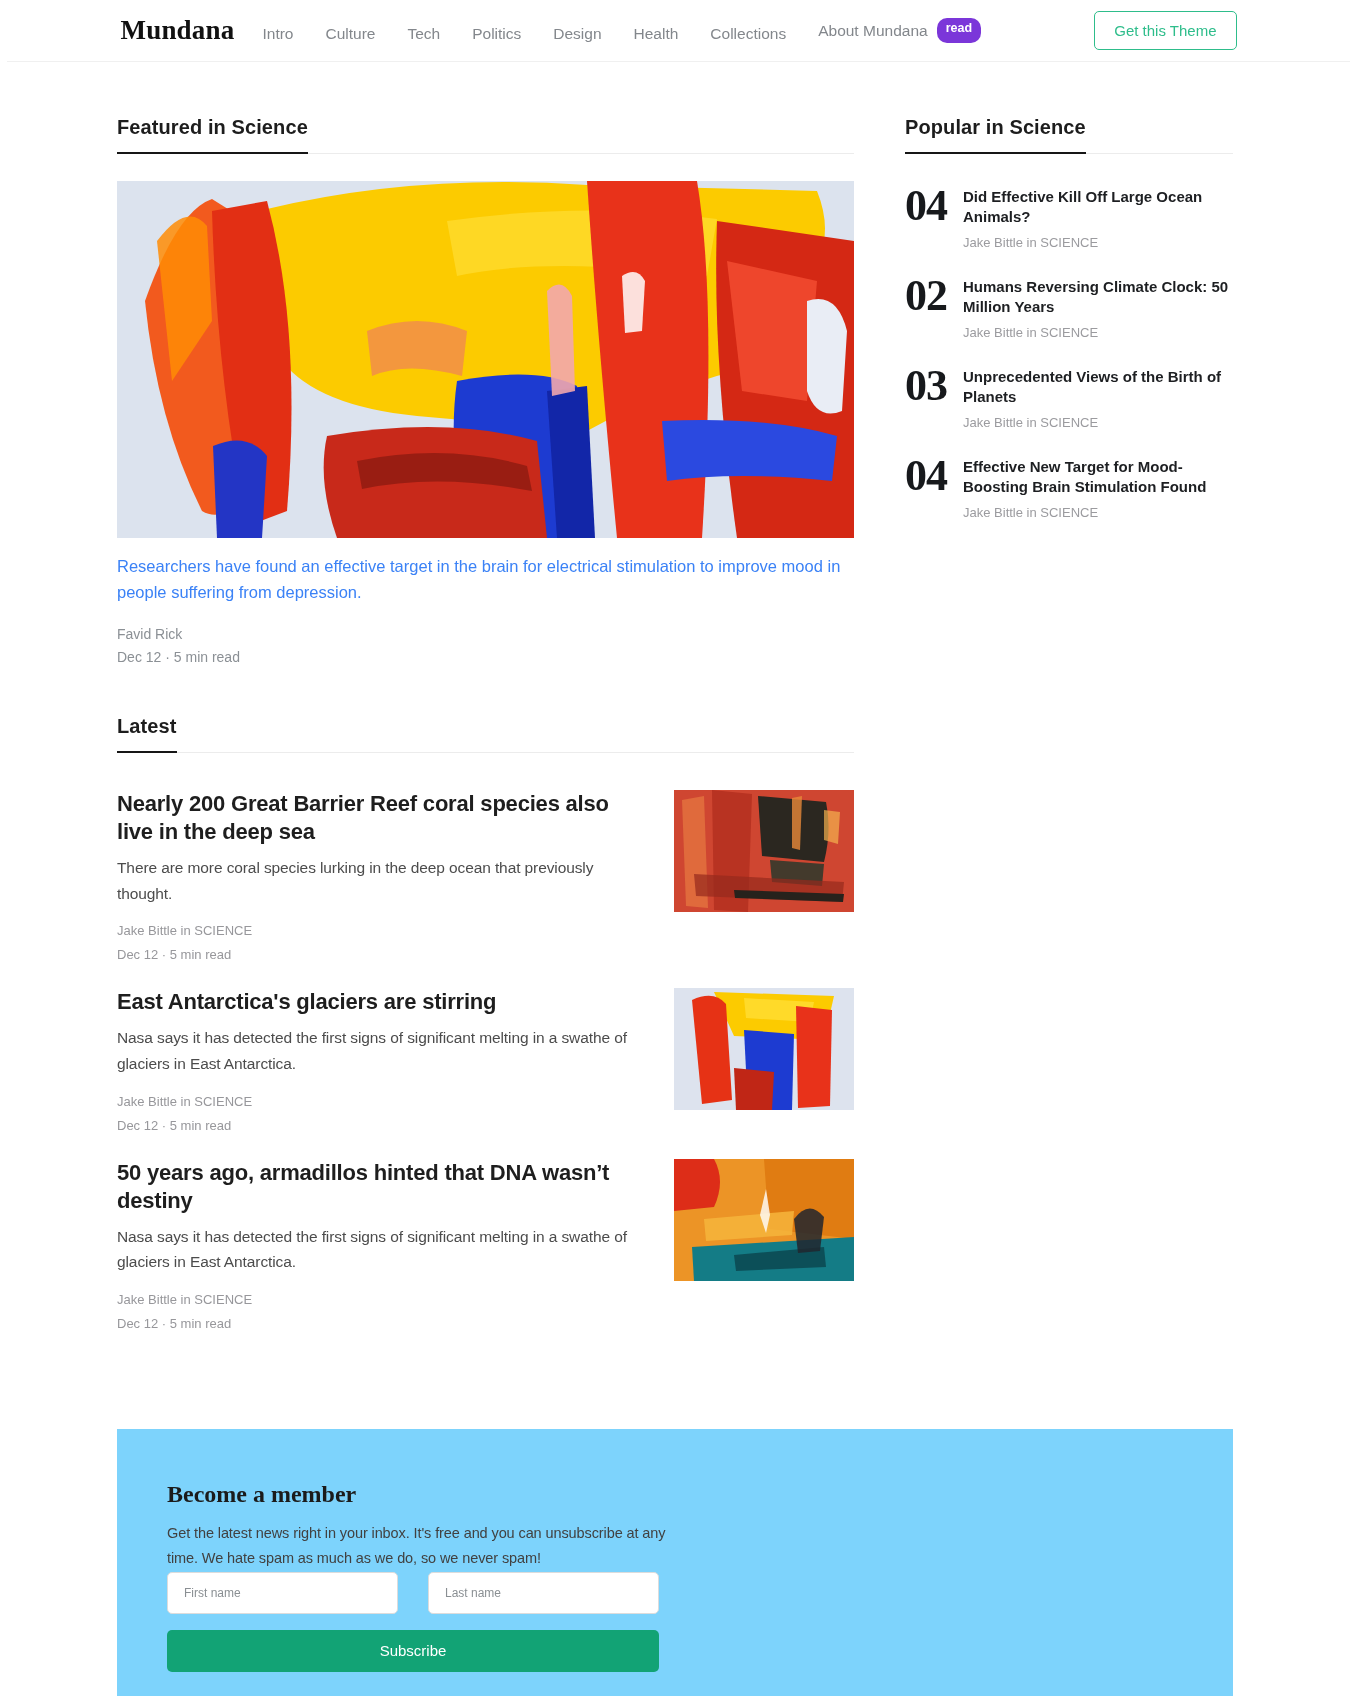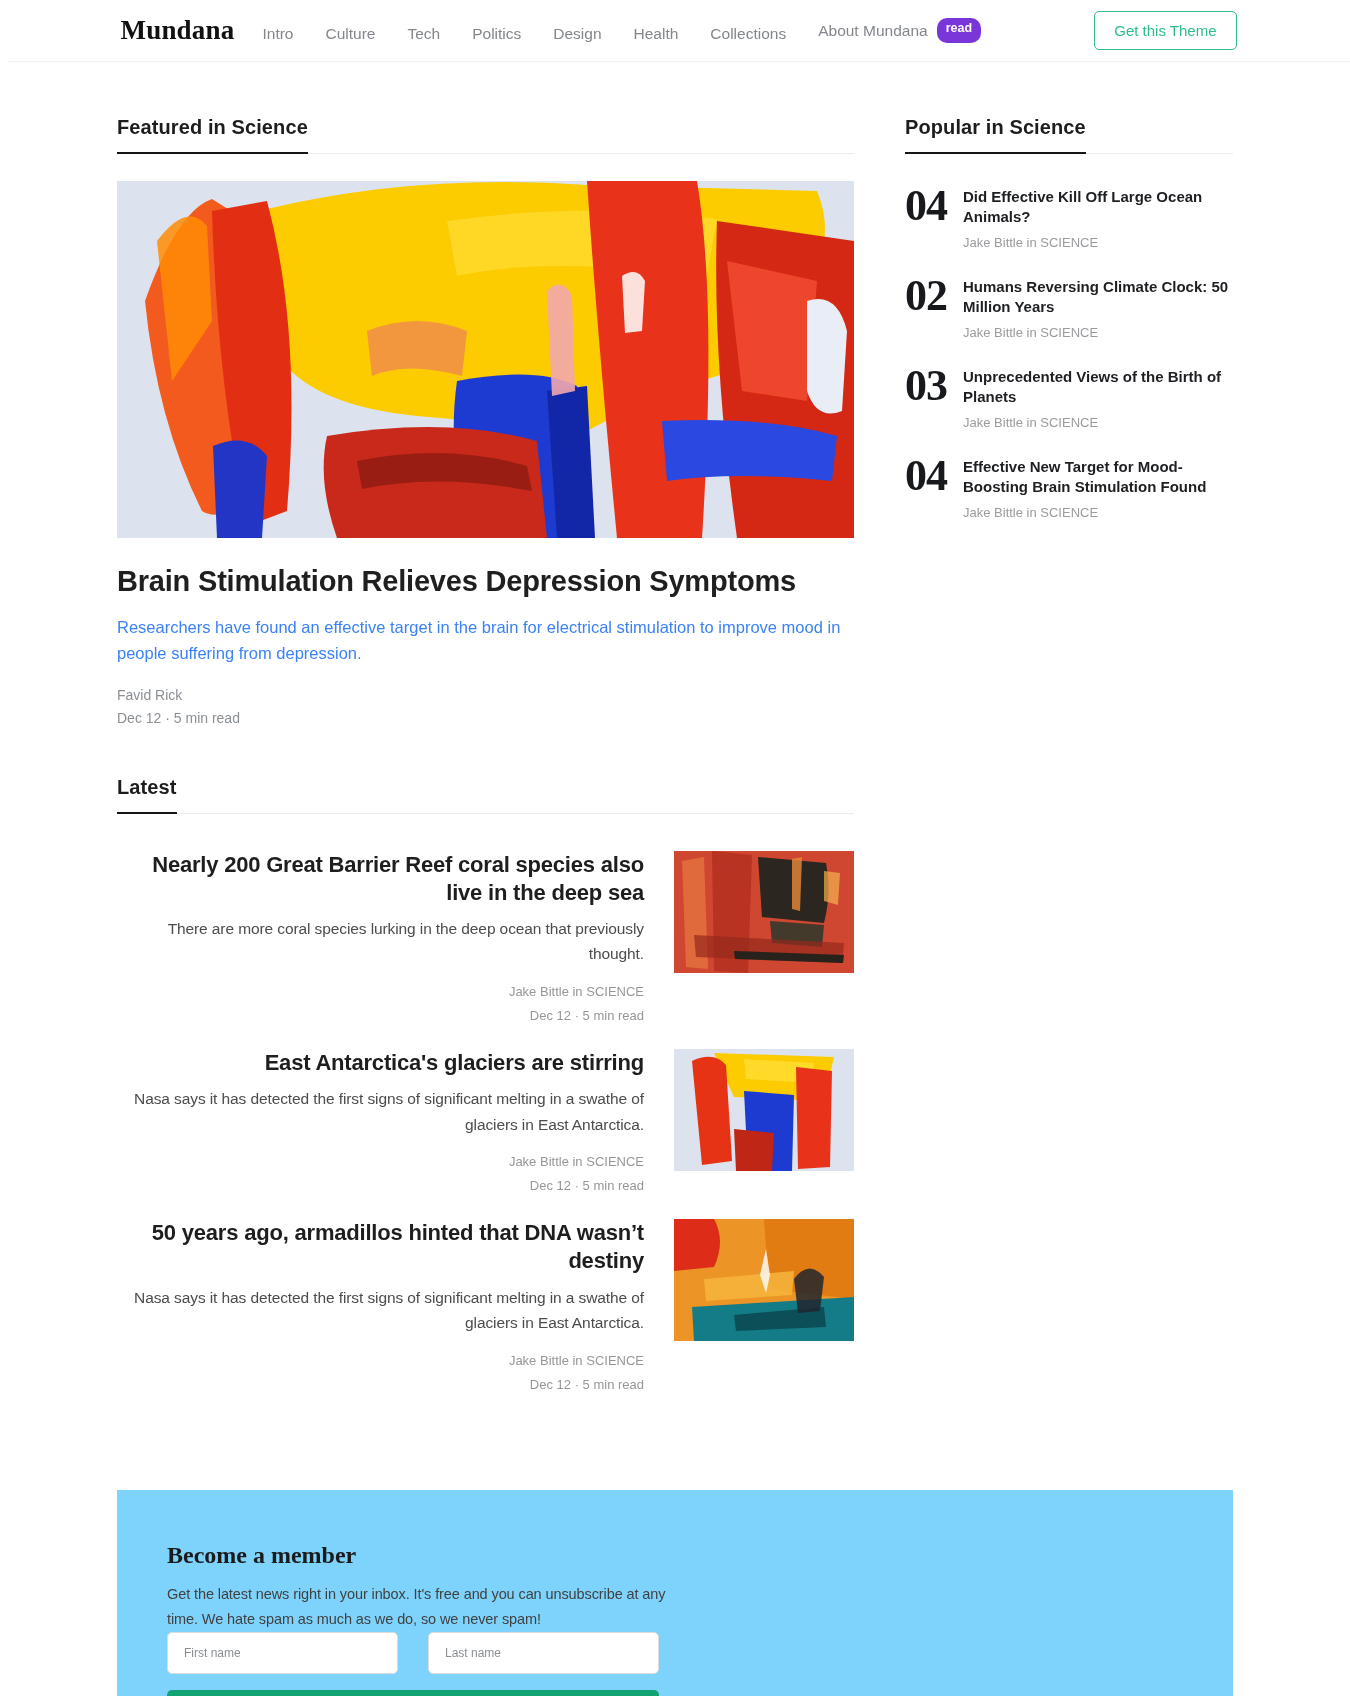--- a/index.html
+++ b/index.html
@@ -62,21 +62,21 @@
   .side-num {
     width:58px; flex:none; font-family:"Liberation Serif","DejaVu Serif",serif;
     font-weight:700; font-size:44px; line-height:.85; color:#17191c; letter-spacing:-1px;
   }
   .side-title { font-size:15px; font-weight:700; color:#1d1f22; line-height:1.3; margin:0; }
   .side-byline { font-size:13px; color:#9b9b9f; margin-top:9px; }
 
   
   .latest-section { margin-top:50px; }
   .latest-list { margin-top:37px; }
-  .post-row { display:flex; margin-bottom:26px;text-align:right; }
+  .post-row { display:flex; margin-bottom:26px; }
   .post-body { flex:1; padding-right:30px; min-width:0; }
   .post-title {
     font-size:22px; font-weight:700; color:#1e1e1e; line-height:1.28;
     margin:0 0 9px; letter-spacing:-.2px; cursor:pointer;
   }
   .post-excerpt { font-size:15.5px; letter-spacing:-.1px; line-height:1.65; color:#4c4c4c; margin:0 0 17px; }
   .post-byline { font-size:13px; color:#97979b; margin-bottom:9px; }
   .post-date { font-size:13px; color:#97979b; }
   .thumb { width:180px; height:122px; flex:none; cursor:pointer; }
   .thumb svg { display:block; width:180px; height:122px; }
@@ -165,21 +165,20 @@
           <path fill="#1226a8" d="M430 210 L 470 205 L 478 357 L 440 357 Z"></path>
           <path fill="#2b49e0" d="M545 240 Q 650 235 720 255 L 715 300 Q 620 290 550 300 Z"></path>
           <path fill="#2335c5" d="M96 265 Q 130 250 150 275 L 145 357 L 100 357 Z"></path>
           <path fill="#c8291a" d="M210 255 Q 330 235 420 260 L 430 357 L 220 357 Q 200 300 210 255 Z"></path>
           <path fill="#8a1a10" opacity=".75" d="M240 280 Q 330 262 410 285 L 415 310 Q 320 292 245 308 Z"></path>
           <path fill="#f2a7ad" opacity=".9" d="M430 110 Q 445 95 455 115 L 458 210 L 435 215 Z"></path>
           <path fill="#ffffff" opacity=".85" d="M505 95 Q 520 85 528 100 L 525 150 L 508 152 Z"></path>
         </svg>
       </div>
 
-      <h1 class="feat-title">Brain Stimulation Relieves Depression Symptoms</h1>
       <p class="feat-excerpt">Researchers have found an effective target in the brain for electrical stimulation to improve mood in people suffering from depression.</p>
       <div class="meta">
         <div class="meta-author">Favid Rick</div>
         <div class="meta-date">Dec 12 · 5 min read</div>
       </div>
 
       <section class="latest-section">
         <div class="section-head">
           <h2>Latest</h2>
         </div>

